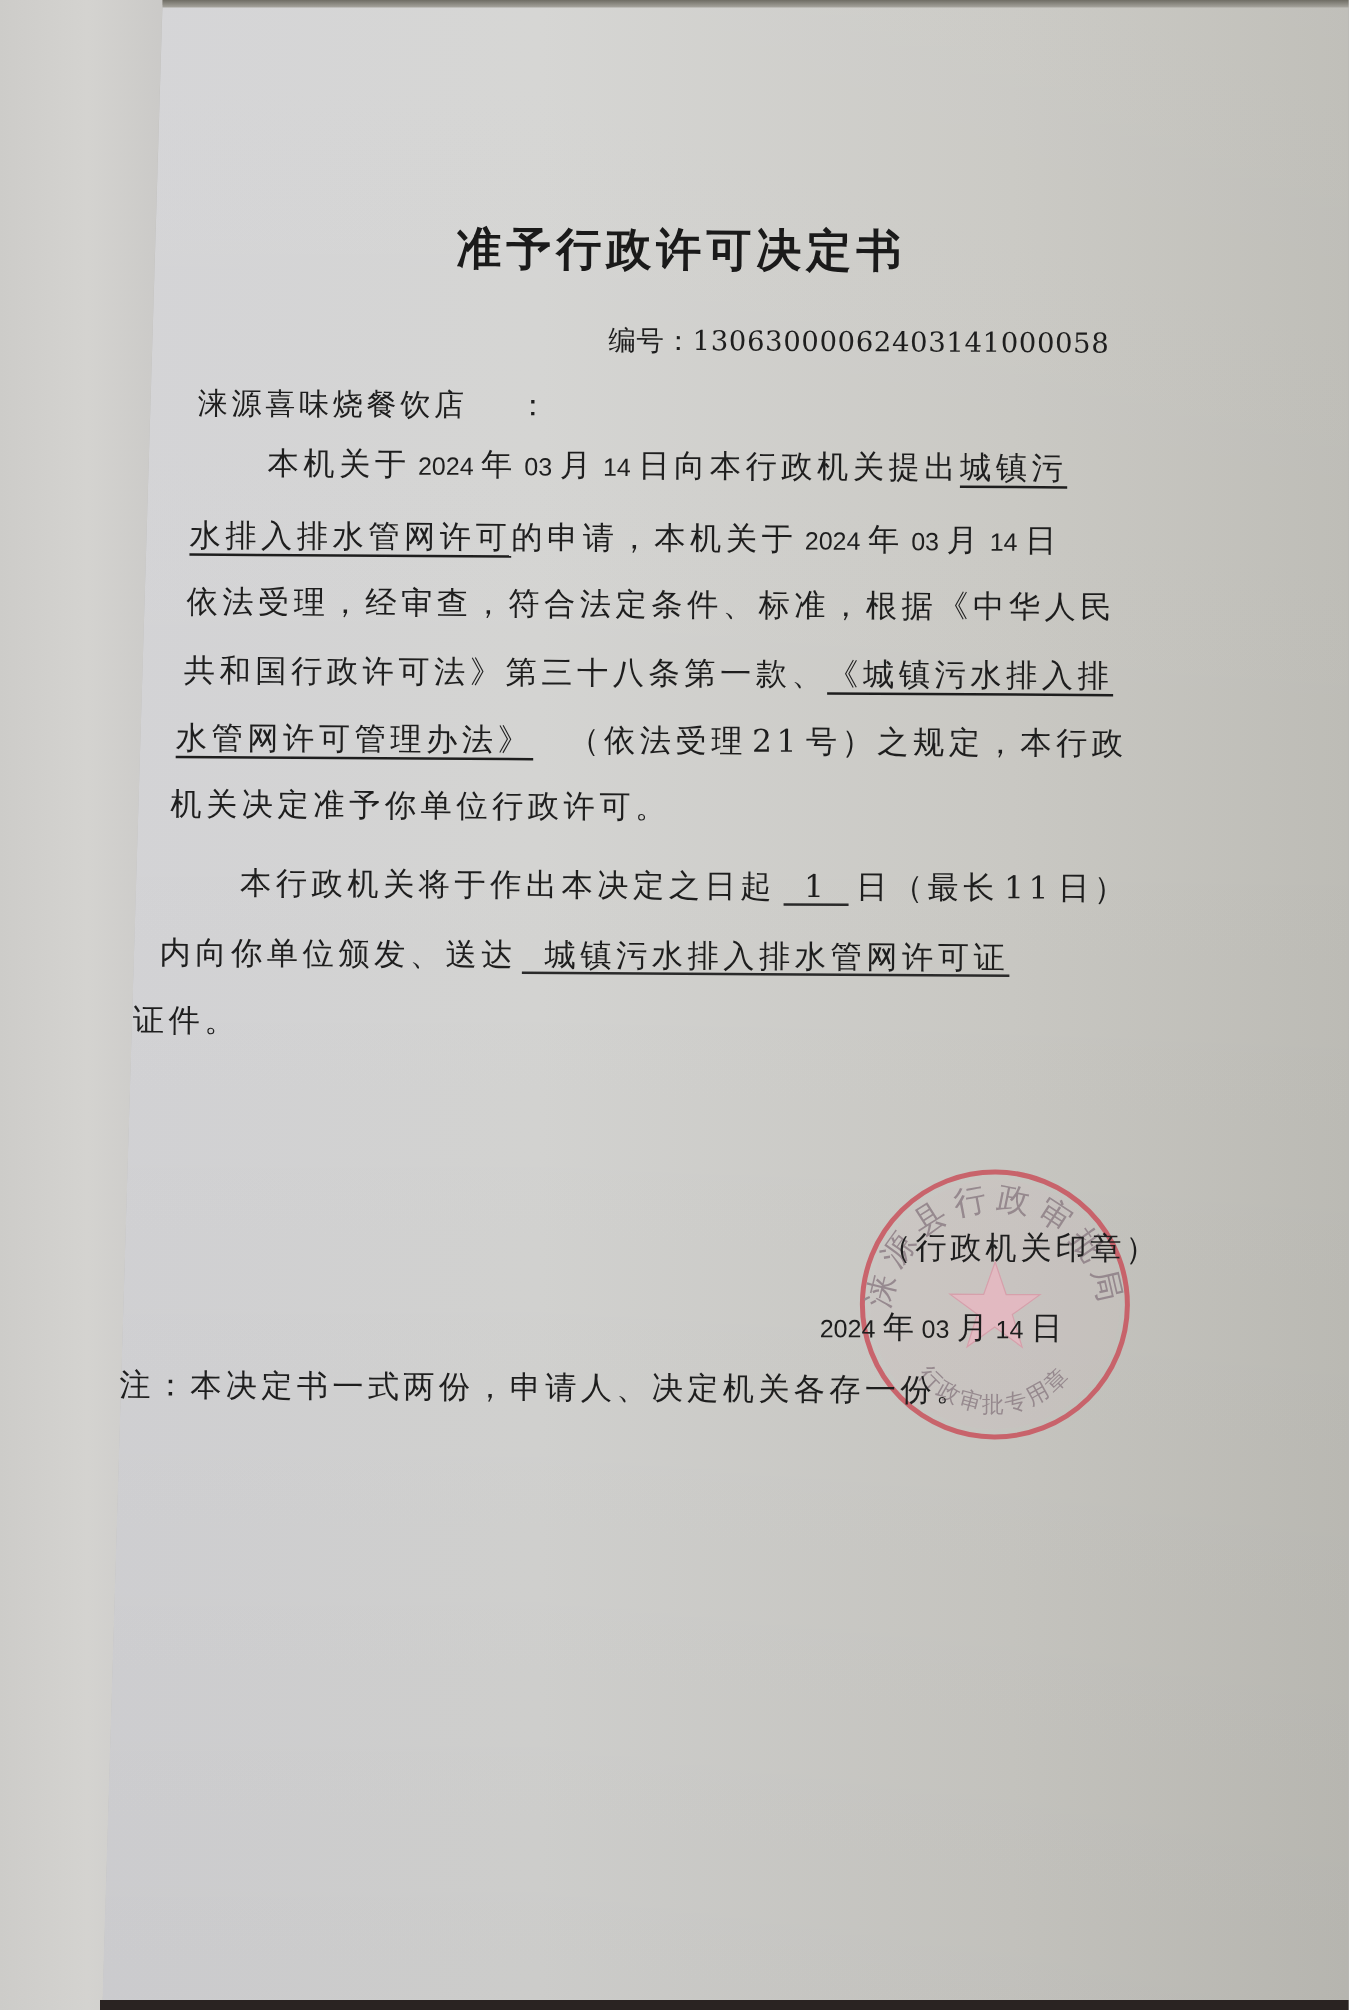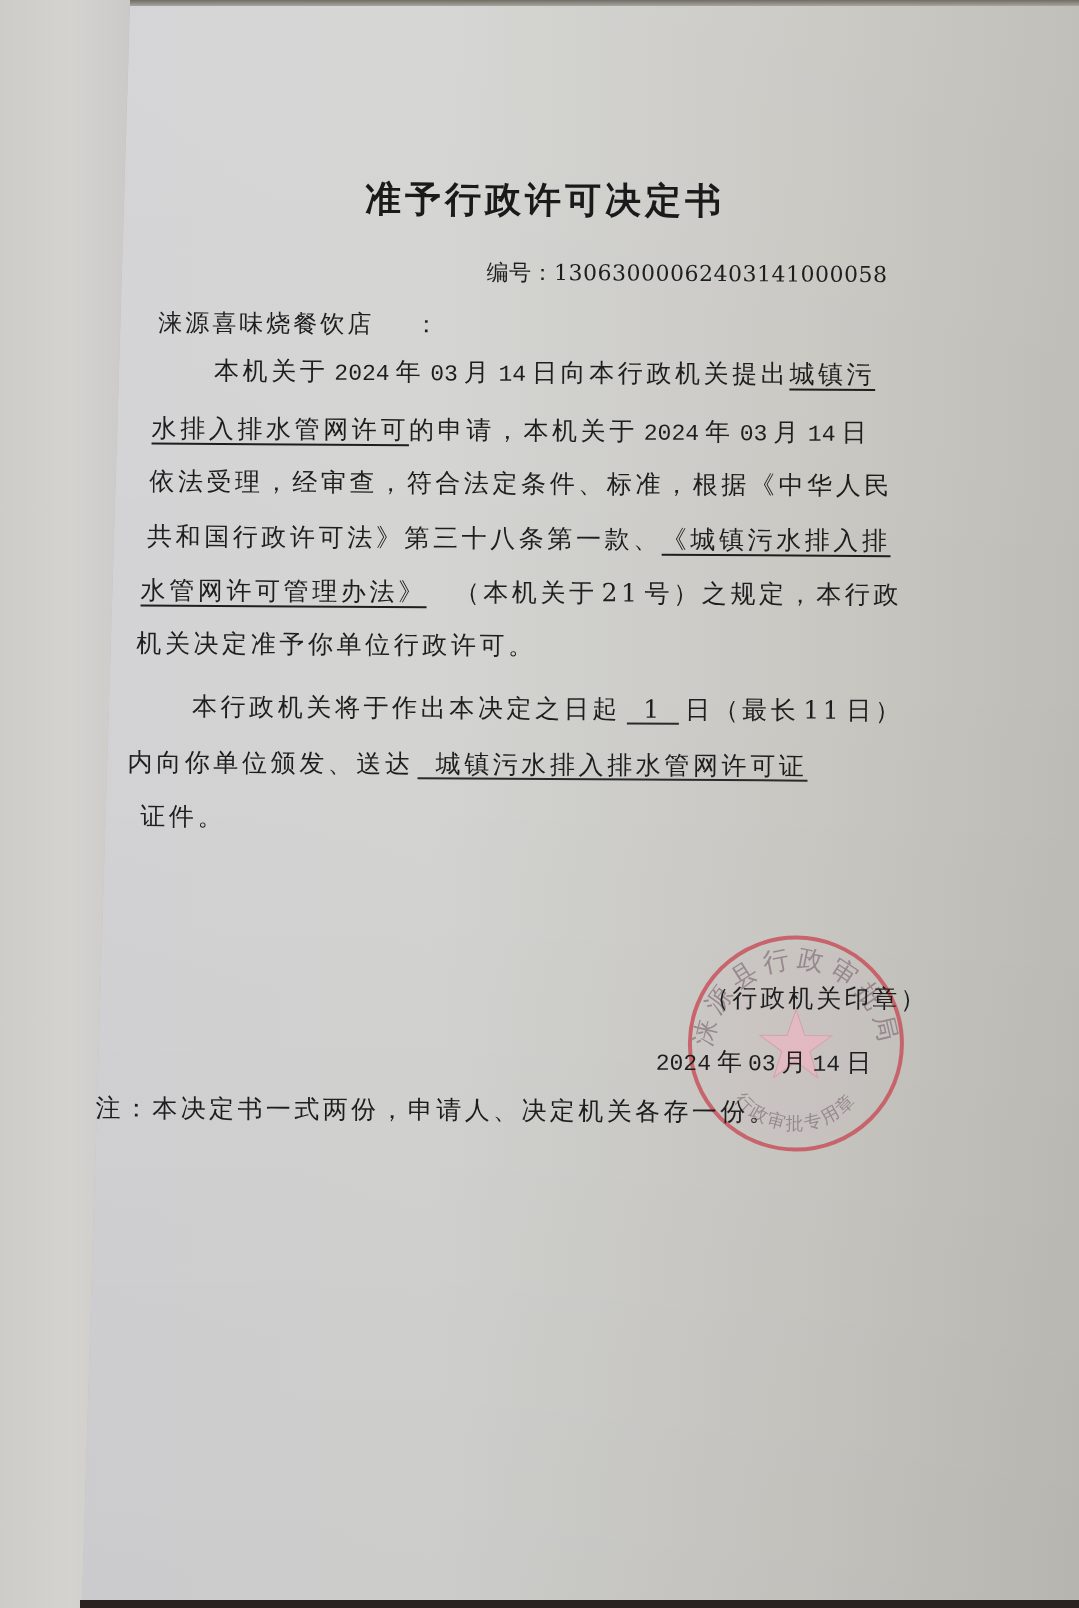--- a/index.html
+++ b/index.html
@@ -70,22 +70,22 @@
       font-size: 24px;
       letter-spacing: 3px;
     }
     .line {
       position: absolute;
       font-size: 25px;
       letter-spacing: 3.6px;
       white-space: nowrap;
     }
     .num {
-      font-family: Liberation Mono, monospace;
-      font-size: 23px;
+      font-family: Liberation Sans, sans-serif;
+      font-size: 20px;
       letter-spacing: 0;
       padding: 0 6px;
     }
     .u {
       text-decoration: underline;
       text-underline-offset: 6px;
       text-decoration-thickness: 2px;
     }
     .blank-u {
       display: inline-block;
@@ -151,34 +151,34 @@
     <span class="u">水排入排水管网许可</span><span>的申请，本机关于</span><span class="num">2024</span><span>年</span><span class="num">03</span><span>月</span><span class="num">14</span><span>日</span>
   </div>
 
   <div class="line" style="left:148px; top:467px;">依法受理，经审查，符合法定条件、标准，根据《中华人民</div>
 
   <div class="line" style="left:146px; top:522px;">
     <span>共和国行政许可法》第三十八条第一款、</span><span class="u">《城镇污水排入排</span>
   </div>
 
   <div class="line" style="left:140px; top:576px;">
-    <span class="u">水管网许可管理办法》</span><span style="display:inline-block;width:28px;"></span><span>（本机关于</span><span style="padding:0 4px;text-align:center;">21</span><span>号）之规定，本行政</span>
+    <span class="u">水管网许可管理办法》</span><span style="display:inline-block;width:28px;"></span><span>（依法受理</span><span style="padding:0 4px;text-align:center;">21</span><span>号）之规定，本行政</span>
   </div>
 
   <div class="line" style="left:136px; top:629px;">机关决定准予你单位行政许可。</div>
 
   <div class="line" style="left:192px; top:692px;">
     <span>本行政机关将于作出本决定之日起</span><span class="blank-u" style="width:52px; margin:0 6px;">1</span><span>日（最长</span><span style="padding:0 4px;">11</span><span>日）</span>
   </div>
 
   <div class="line" style="left:128px; top:748px;">
     <span>内向你单位颁发、送达</span><span class="blank-u" style="padding-left:18px; margin-left:4px;">城镇污水排入排水管网许可证</span>
   </div>
 
-  <div class="line" style="left:141px; top:802px;">证件。</div>
+  <div class="line" style="left:107px; top:802px;">证件。</div>
 
   <svg class="stamp" viewBox="0 0 224 224">
     <defs>
       <path id="ringTop" d="M 28 120 A 84 84 0 1 1 196 120"></path>
       <path id="ringBottom" d="M 40 150 A 78 78 0 0 0 184 150"></path>
     </defs>
     <circle cx="112" cy="112" r="106" fill="none" stroke="#c9535d" stroke-width="4"></circle>
     <circle cx="112" cy="112" r="100" fill="rgba(230,180,190,0.08)" stroke="none"></circle>
     <polygon points="112,78 121,104 148,104 126,120 134,146 112,130 90,146 98,120 76,104 103,104" fill="#e7b8c2" stroke="#d99aa8" stroke-width="1"></polygon>
     <text font-family="DejaVu Serif, serif" font-size="26" fill="#8e7f86" letter-spacing="6">

